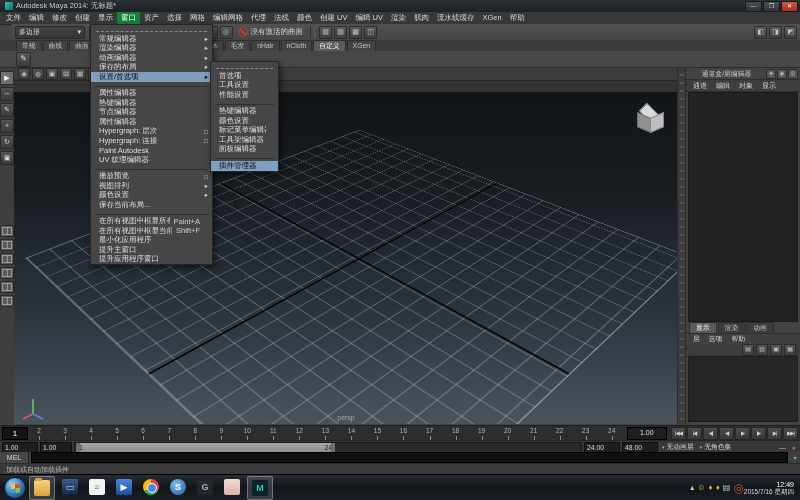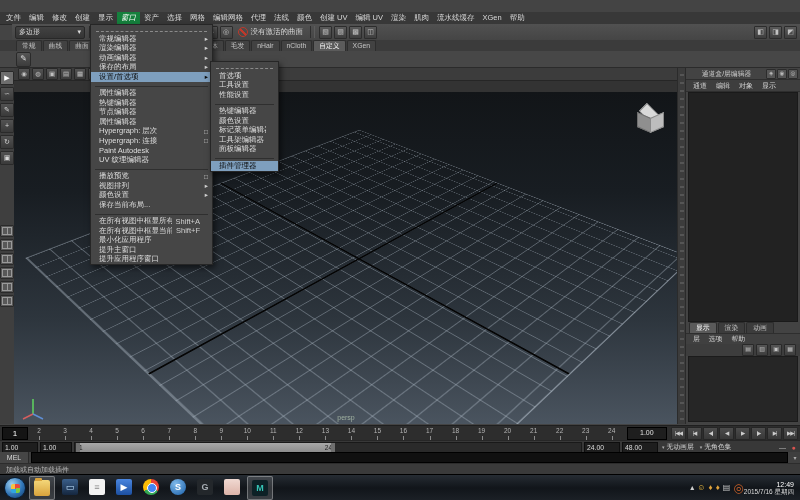--- a/index.html
+++ b/index.html
@@ -13,21 +13,21 @@
   .title-text{color:#c8c8c8;font-size:7.5px;}
   .win-controls{margin-left:auto;display:flex;gap:1px;}
   .wc{width:15px;height:9px;background:linear-gradient(#4a4f54,#303438);border:1px solid #181818;color:#ddd;
     font-size:6px;line-height:8px;text-align:center;border-radius:1px;}
   .wc.close{background:linear-gradient(#d05a48,#a32a1d);color:#fff;}
 
   
   .menubar{position:absolute;left:0;top:12px;right:0;height:12px;background:#383838;border-bottom:1px solid #2a2a2a;
     display:flex;align-items:center;padding-left:2px;}
   .mb-item{padding:0 4px;height:12px;line-height:12px;color:#d8d8d8;font-size:7.5px;white-space:nowrap;}
-  .mb-item.active{background:#15803d;color:#fff;font-style:italic;}
+  .mb-item.active{background:#15803d;color:#fff;}
 
   
   .statusline{position:absolute;left:12px;top:24px;right:0;height:16px;background:linear-gradient(#515151,#454545);
     border-bottom:1px solid #303030;display:flex;align-items:center;padding:0 3px;gap:2px;}
   .menuset{width:62px;height:11px;background:linear-gradient(#424242,#353535);border:1px solid #282828;border-radius:2px;
     display:flex;align-items:center;justify-content:space-between;padding:0 3px;font-size:7px;color:#ddd;}
   .sl-sep{width:3px;height:12px;border-left:1px solid #2e2e2e;border-right:1px solid #5c5c5c;margin:0 2px;}
   .sl-icon{width:11px;height:11px;background:linear-gradient(#5a5a5a,#3e3e3e);border:1px solid #2c2c2c;border-radius:1px;
     font-size:7px;line-height:10px;text-align:center;color:#c2c2c2;}
   .sl-arrow{color:#bbb;font-size:7px;padding:0 2px;}
@@ -195,20 +195,29 @@
   .watermark{color:#e06a2b;font-size:12px;opacity:.9;margin-right:-3px;}
   .clock{text-align:right;padding-right:4px;line-height:1.1;}
   .clock-time{color:#fff;font-size:7px;}
   .clock-date{color:#ddd;font-size:6.5px;white-space:nowrap;}
 </style>
 </head>
 <body>
 
 <div id="app">
 
+  <div class="titlebar">
+    <span class="app-icon"></span>
+    <span class="title-text">Autodesk Maya 2014: 无标题*</span>
+    <span class="win-controls">
+      <span class="wc">—</span>
+      <span class="wc">❐</span>
+      <span class="wc close">✕</span>
+    </span>
+  </div>
 
   <div class="menubar">
     <span class="mb-item">文件</span>
       <span class="mb-item">编辑</span>
       <span class="mb-item">修改</span>
       <span class="mb-item">创建</span>
       <span class="mb-item">显示</span>
       <span class="mb-item active">窗口</span>
       <span class="mb-item">资产</span>
       <span class="mb-item">选择</span>
@@ -514,21 +523,21 @@
         </div>
 
         <div class="mi separator">
           
           
           
         </div>
 
         <div class="mi">
           <span class="mi-label">在所有视图中框显所有内容</span>
-          <span class="mi-short">Shift+A</span>
+          <span class="mi-short">Paint+A</span>
           <span class="mi-right"></span>
         </div>
 
         <div class="mi">
           <span class="mi-label">在所有视图中框显当前选择</span>
           <span class="mi-short">Shift+F</span>
           <span class="mi-right"></span>
         </div>
 
         <div class="mi">

